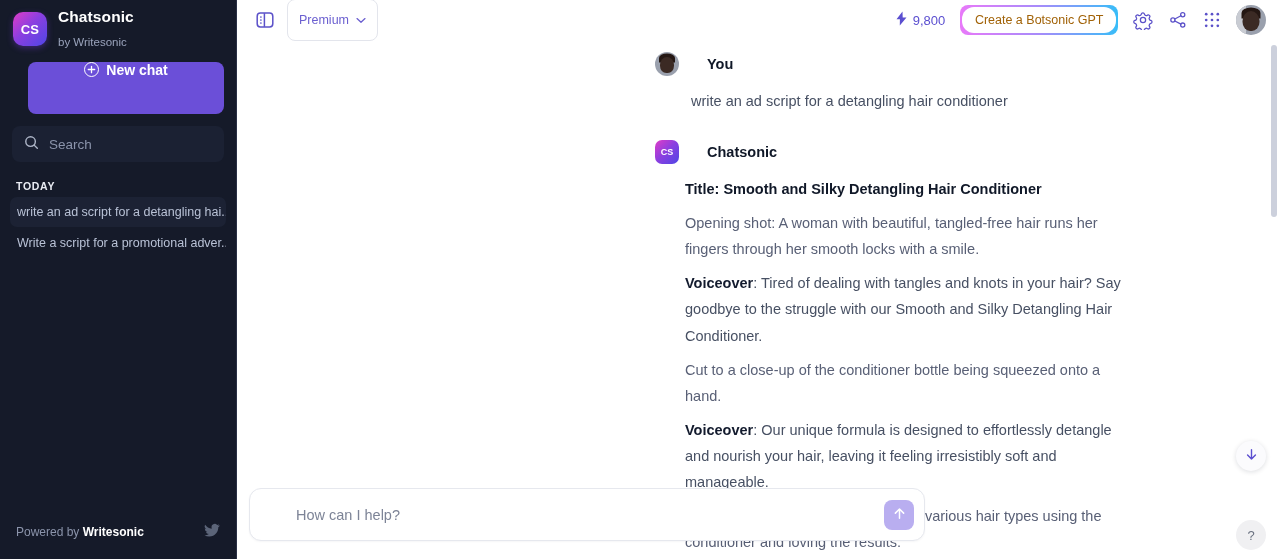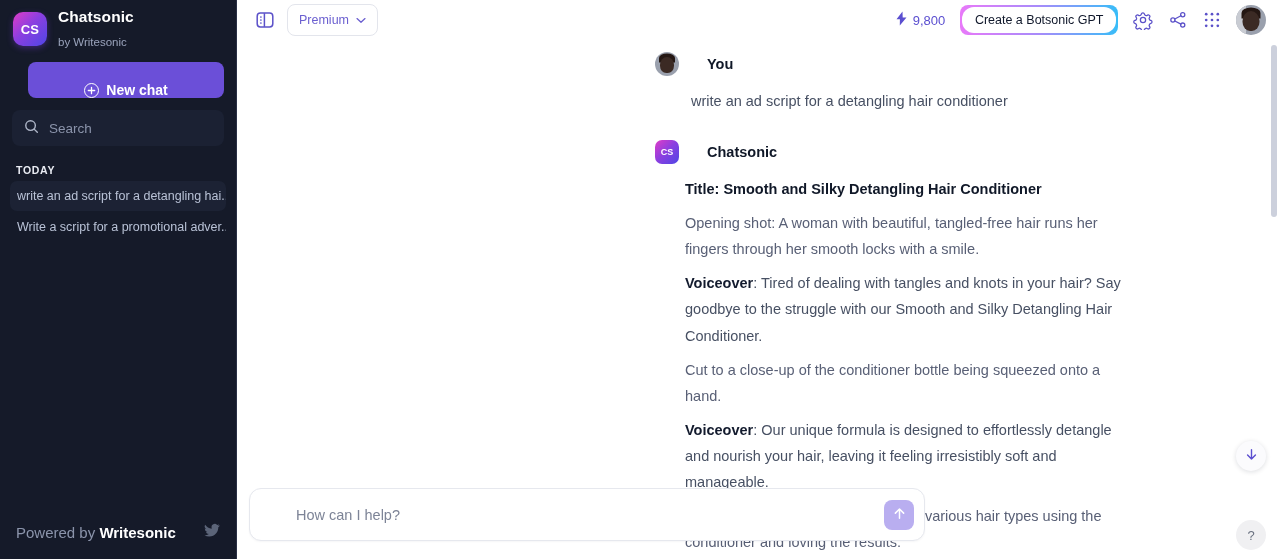--- a/index.html
+++ b/index.html
@@ -25,24 +25,24 @@
     background: linear-gradient(135deg, #e03cc8 0%, #8b3fe0 45%, #4f46e5 100%);
     display: flex; align-items: center; justify-content: center;
     color: #fff; font-size: 13px; font-weight: bold; letter-spacing: .3px;
     box-shadow: 0 2px 6px rgba(120,60,220,.4);
   }
   .brand-text { line-height: 1.15; }
   .brand-title { color: #ffffff; font-size: 15.5px; font-weight: bold; letter-spacing: .1px; }
   .brand-sub { color: #9aa3bb; font-size: 11.5px; margin-top: 10px; }
 
   .new-chat {
-    margin: 14px 12px 0 28px; height: 36px;
+    margin: 14px 12px 0 28px; height: 52px;
     background: #6b4fd8; border: none; border-radius: 8px;
     color: #fff; font-size: 14px; font-weight: bold;
-    display: flex; align-items: flex-end; justify-content: center; gap: 7px;
+    display: flex; align-items: flex-start; justify-content: center; gap: 7px;
     cursor: pointer; font-family: inherit;
   }
   .plus-circle {
     width: 15px; height: 15px; border: 1.6px solid #fff; border-radius: 50%;
     display: inline-flex; align-items: center; justify-content: center;
     font-size: 12px; line-height: 1; font-weight: normal;
   }
   .plus-circle svg { display: block; }
 
   .search-box {
@@ -65,48 +65,48 @@
     white-space: nowrap; overflow: hidden; text-overflow: ellipsis;
     cursor: pointer;
   }
   .history-item.active { background: #1c2234; }
 
   .sidebar-footer {
     margin-top: auto; height: 46px;
     display: flex; align-items: center; justify-content: space-between;
     padding: 0 16px 8px 16px;
   }
-  .powered { font-size: 15px; color: #8b94ab; }
+  .powered { font-size: 12px; color: #8b94ab; }
   .powered b { color: #ffffff; }
 
   
   .main { flex: 1; position: relative; background: #fff; display: flex; flex-direction: column; min-width: 0; }
 
   .topbar {
     height: 40px; display: flex; align-items: center;
     padding: 0 14px 0 18px; gap: 12px; flex: 0 0 40px;
   }
   .panel-icon { cursor: pointer; display: flex; }
   .premium-pill {
-    height: 32px; border: 1px solid #e3e5ec; border-radius: 8px;
+    height: 42px; border: 1px solid #e3e5ec; border-radius: 8px;
     display: flex; align-items: center; gap: 7px; padding: 0 11px;
     color: #6b5fd0; font-size: 12.5px; cursor: pointer; background: #fff;
     font-family: inherit;
   }
   .topbar-right { margin-left: auto; display: flex; align-items: center; gap: 15px; }
   .credits { display: flex; align-items: center; gap: 5px; color: #5b4fd0; font-size: 13px; }
   .gpt-btn {
     position: relative; height: 30px; border-radius: 8px; padding: 1.6px;
     background: linear-gradient(90deg, #e879f9 0%, #a78bfa 50%, #38bdf8 100%);
     cursor: pointer;
   }
   .gpt-btn > span {
     display: flex; align-items: center; justify-content: center;
     height: 100%; padding: 0 13px; background: #fff; border-radius: 12px;
-    color: #0f172a; font-size: 12.5px; white-space: nowrap;
+    color: #a16207; font-size: 12.5px; white-space: nowrap;
   }
   .icon-btn { cursor: pointer; display: flex; align-items: center; justify-content: center; }
   .avatar {
     width: 30px; height: 30px; border-radius: 50%; overflow: hidden;
     background: #9aa0ad; cursor: pointer; position: relative;
   }
   .avatar .face {
     position: absolute; left: 50%; top: 52%; transform: translate(-50%,-50%);
     width: 17px; height: 20px; border-radius: 50% 50% 45% 45%;
     background: #3b2a24;

